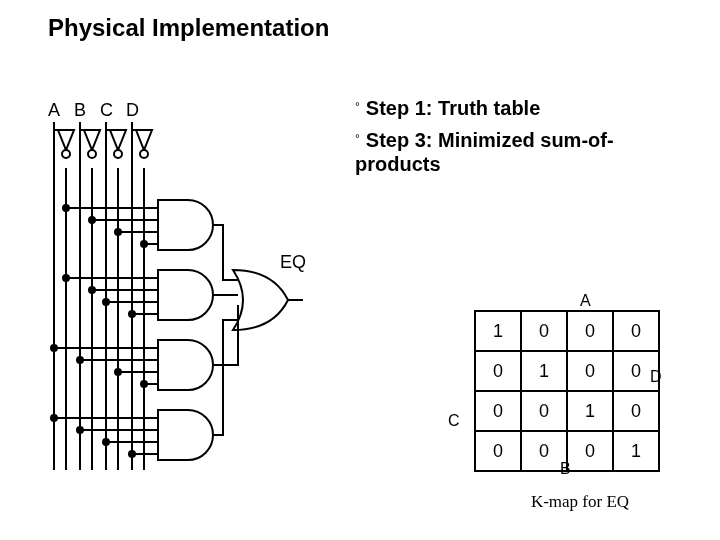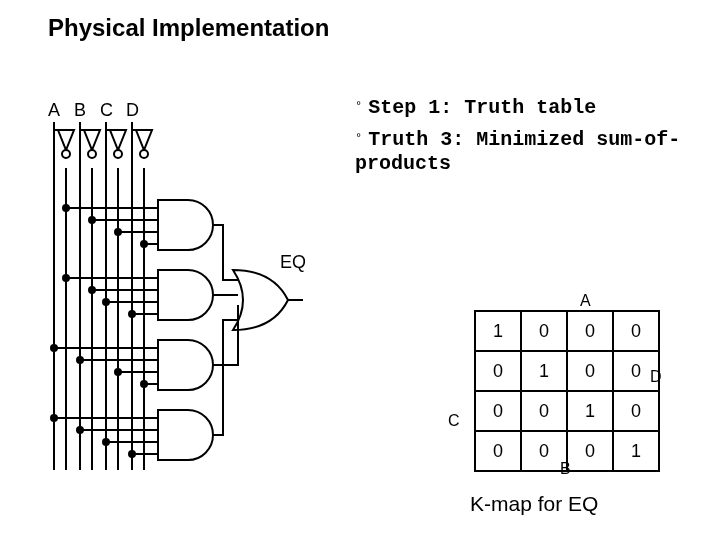--- a/index.html
+++ b/index.html
@@ -1,30 +1,30 @@
 <!DOCTYPE html>
 <html><head>
 <meta charset="utf-8">
 <style>
   html,body{margin:0;padding:0;width:720px;height:540px;background:#fff;font-family:Arial,Helvetica,sans-serif;color:#000;}
   .slide{position:relative;width:720px;height:540px;}
   .title{position:absolute;left:48px;top:14px;font-size:24px;font-weight:bold;}
   .circuit{position:absolute;left:48px;top:100px;width:260px;height:380px;}
   .steps{position:absolute;left:355px;top:88px;width:340px;}
-  .steps .bullet{font-size:20px;font-weight:bold;margin:8px 0;line-height:1.2;font-family:Liberation Mono, monospace;}
+  .steps .bullet{font-size:20px;font-weight:bold;margin:8px 0;line-height:1.2;}
   .steps .bullet .mark{font-weight:normal;margin-right:6px;color:#000;font-size:12px;vertical-align:top;display:inline-block;padding-top:4px;}
   .kmap-wrap{position:absolute;left:440px;top:310px;width:250px;}
   .kmap{position:relative;}
   table.km{border-collapse:collapse;margin-left:34px;}
   table.km td{width:42px;height:36px;border:2px solid #000;text-align:center;font-size:18px;font-family:"Comic Sans MS",cursive,sans-serif;}
   .lab-A{position:absolute;left:140px;top:-18px;font-size:16px;font-family:"Comic Sans MS",cursive,sans-serif;}
   .lab-B{position:absolute;left:120px;top:150px;font-size:16px;font-family:"Comic Sans MS",cursive,sans-serif;}
   .lab-C{position:absolute;left:8px;top:102px;font-size:16px;font-family:"Comic Sans MS",cursive,sans-serif;}
   .lab-D{position:absolute;left:210px;top:58px;font-size:16px;font-family:"Comic Sans MS",cursive,sans-serif;}
-  .caption{font-size:21px;font-family:Liberation Sans, sans-serif;margin-top:20px;margin-left:30px;}
+  .caption{text-align:center;font-size:17px;font-family:Liberation Serif, serif;margin-top:20px;margin-left:30px;}
 </style>
 </head>
 <body>
 
 <div class="slide">
   <div class="title">Physical Implementation</div>
 
   <div class="circuit">
     <svg viewBox="0 0 260 380" width="260" height="380">
 
@@ -123,21 +123,21 @@
         <path d="M165 265 h25 v-60"></path>
         <path d="M165 335 h10 v-115 h15"></path>
         <line x1="240" y1="200" x2="255" y2="200"></line>
       </g>
       <text x="232" y="168" font-size="18" font-family="Arial">EQ</text>
     </svg>
   </div>
 
   <div class="steps">
     <div class="bullet"><span class="mark">°</span><span>Step 1: Truth table</span></div>
-    <div class="bullet"><span class="mark">°</span><span>Truth 3: Minimized sum-of-products</span></div>
+    <div class="bullet"><span class="mark">°</span><span>Step 3: Minimized sum-of-products</span></div>
   </div>
 
   <div class="kmap-wrap">
     <div class="kmap">
       <div class="lab-A">A</div>
       <div class="lab-B">B</div>
       <div class="lab-C">C</div>
       <div class="lab-D">D</div>
       <table class="km">
         <tbody>

